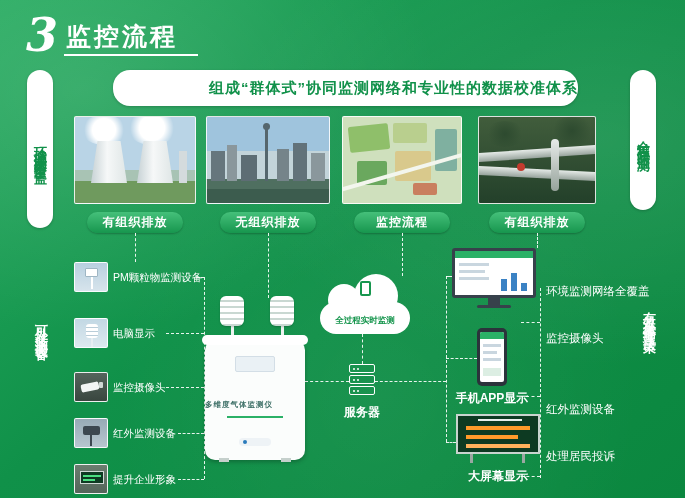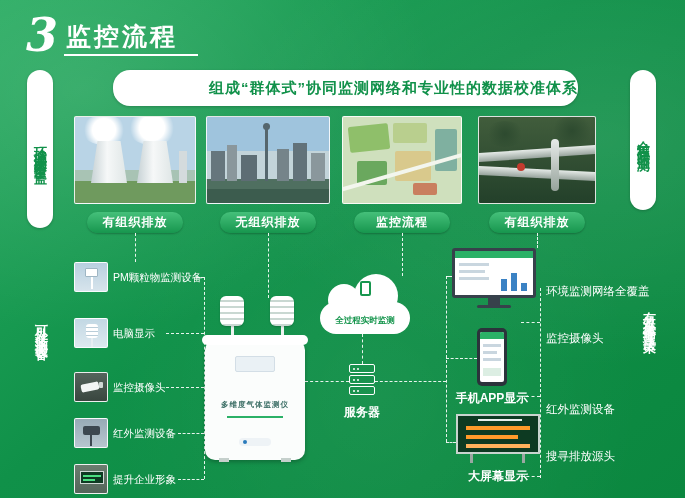--- a/index.html
+++ b/index.html
@@ -40,21 +40,21 @@
   
   .dev-thumb{position:absolute;left:74px;width:34px;height:30px;border:1px solid rgba(255,255,255,.9);border-radius:2px;overflow:hidden;}
   .dev-thumb i{position:absolute;display:block;}
   .dev-label{position:absolute;left:113px;height:30px;line-height:30px;color:#fff;font-size:10.5px;white-space:nowrap;}
   .vtext{position:absolute;writing-mode:vertical-rl;color:#fff;font-size:13px;font-weight:bold;letter-spacing:4px;}
   
   .pole{position:absolute;width:3px;background:#eef3f1;}
   .head{position:absolute;width:24px;height:30px;border-radius:6px;background:repeating-linear-gradient(#fff 0 4px,#c9d8d2 4px 6px);box-shadow:0 1px 2px rgba(0,0,0,.2);}
   .cabinet{position:absolute;left:205px;top:340px;width:100px;height:120px;background:#fbfdfc;border-radius:10px;box-shadow:0 2px 4px rgba(0,0,0,.25);}
   .cabinet i{position:absolute;display:block;}
-  .cab-label{position:absolute;left:0;right:0;top:60px;text-align:center;font-size:7.5px;color:#3c6f66;font-weight:bold;letter-spacing:1px;}
+  .cab-label{position:absolute;left:0;right:0;top:60px;font-size:7.5px;color:#3c6f66;font-weight:bold;letter-spacing:1px;}
   
   .cloud{position:absolute;left:320px;top:274px;width:90px;height:60px;}
   .cloud i{position:absolute;display:block;background:#fff;}
   .cloud-label{position:absolute;left:0;right:0;bottom:7px;text-align:center;font-size:8.5px;color:#17964e;font-weight:bold;z-index:3;}
   .cloud-srv{left:40px;top:7px;width:11px;height:15px;border:2px solid #17964e;border-radius:2px;background:#fff;z-index:3;}
   
   .server{position:absolute;left:349px;top:364px;width:26px;}
   .srv-row{width:26px;height:9px;border:1.5px solid #fff;border-radius:2px;margin-bottom:2px;position:relative;}
   .srv-row i{position:absolute;left:3px;top:2.5px;width:2px;height:2px;background:#fff;border-radius:50%;box-shadow:4px 0 0 #fff;}
   .flow-label{position:absolute;color:#fff;font-size:12px;font-weight:bold;text-align:center;white-space:nowrap;}
@@ -260,16 +260,16 @@
     <i style="left:8px;top:19px;width:52px;height:4px;background:#ff9a2a;"></i>
     <i style="left:8px;top:28px;width:64px;height:4px;background:#ffb25c;"></i>
   </div>
   <div class="board-leg" style="left:470px;"></div>
   <div class="board-leg" style="left:522px;"></div>
   <div class="flow-label" style="left:456px;top:468px;width:84px;">大屏幕显示</div>
 
   <div class="outcome" style="top:284px;">环境监测网络全覆盖</div>
   <div class="outcome" style="top:331px;">监控摄像头</div>
   <div class="outcome" style="top:402px;">红外监测设备</div>
-  <div class="outcome" style="top:449px;">搜寻排放源头</div>
+  <div class="outcome" style="top:449px;">处理居民投诉</div>
   <div class="vtext" style="left:640px;top:302px;">有效支撑管理决策</div>
 
 </div>
 
 </body></html>

